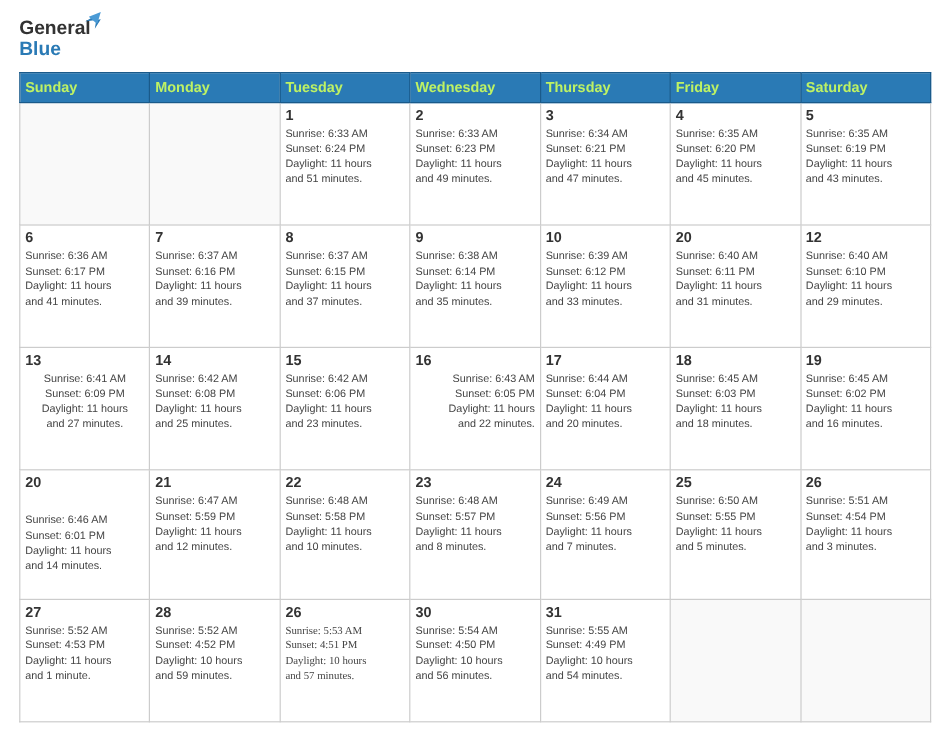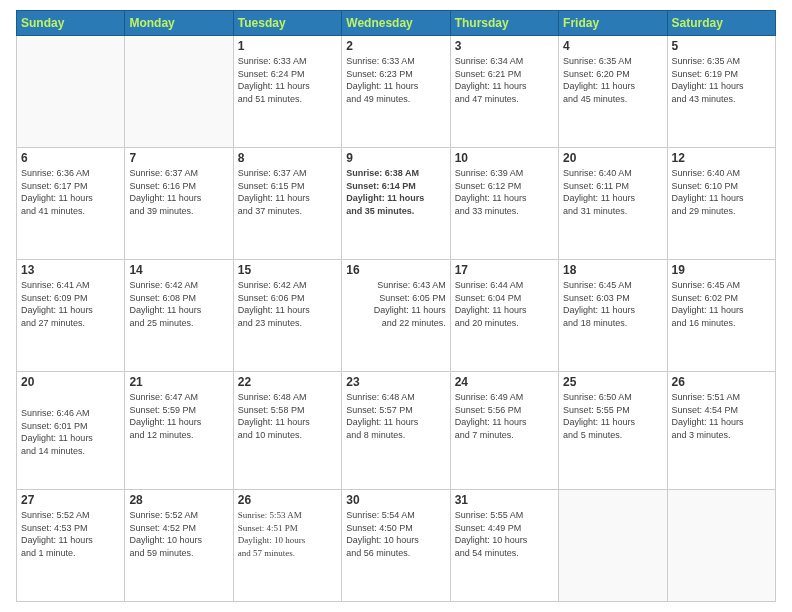--- a/index.html
+++ b/index.html
@@ -76,20 +76,34 @@
     }
     .logo-wrapper {
       display: flex;
       align-items: center;
     }
   </style>
 </head>
 <body>
 
 <div class="page">
+  <div class="header">
+    <div class="logo-wrapper">
+        <svg width="70" height="44" viewBox="0 0 70 44">
+          <text x="0" y="18" font-size="16" font-weight="bold" fill="#333" font-family="Arial">General</text>
+          <text x="0" y="36" font-size="16" font-weight="bold" fill="#2a7ab5" font-family="Arial">Blue</text>
+          <polygon points="55,8 65,2 63,14 68,6" fill="#2a7ab5"></polygon>
+          <polygon points="58,4 68,0 65,10" fill="#4a9ad5"></polygon>
+        </svg>
+      </div>
+    <div class="title-block">
+      <div class="month-title"></div>
+      <div class="location-title"></div>
+    </div>
+  </div>
 
   <table class="calendar">
     <thead>
       <tr>
       <th>Sunday</th>
           <th>Monday</th>
           <th>Tuesday</th>
           <th>Wednesday</th>
           <th>Thursday</th>
           <th>Friday</th>
@@ -153,21 +167,21 @@
           </td>
           <td>
             <span class="day-number">8</span>
             <div class="day-info" style="white-space: pre-line;">Sunrise: 6:37 AM
 Sunset: 6:15 PM
 Daylight: 11 hours
 and 37 minutes.</div>
           </td>
           <td>
             <span class="day-number">9</span>
-            <div class="day-info" style="white-space: pre-line; font-weight: bold;">Sunrise: 6:38 AM
+            <div class="day-info" style="white-space: pre-line;">Sunrise: 6:38 AM
 Sunset: 6:14 PM
 Daylight: 11 hours
 and 35 minutes.</div>
           </td>
           <td>
             <span class="day-number">10</span>
             <div class="day-info" style="white-space: pre-line;">Sunrise: 6:39 AM
 Sunset: 6:12 PM
 Daylight: 11 hours
 and 33 minutes.</div>
@@ -183,21 +197,21 @@
             <span class="day-number">12</span>
             <div class="day-info" style="white-space: pre-line;">Sunrise: 6:40 AM
 Sunset: 6:10 PM
 Daylight: 11 hours
 and 29 minutes.</div>
           </td>
         </tr>
         <tr>
           <td>
             <span class="day-number">13</span>
-            <div class="day-info" style="white-space: pre-line;">Sunrise: 6:41 AM
+            <div class="day-info" style="white-space: pre-line; text-align: center;">Sunrise: 6:41 AM
 Sunset: 6:09 PM
 Daylight: 11 hours
 and 27 minutes.</div>
           </td>
           <td>
             <span class="day-number">14</span>
             <div class="day-info" style="white-space: pre-line;">Sunrise: 6:42 AM
 Sunset: 6:08 PM
 Daylight: 11 hours
 and 25 minutes.</div>

